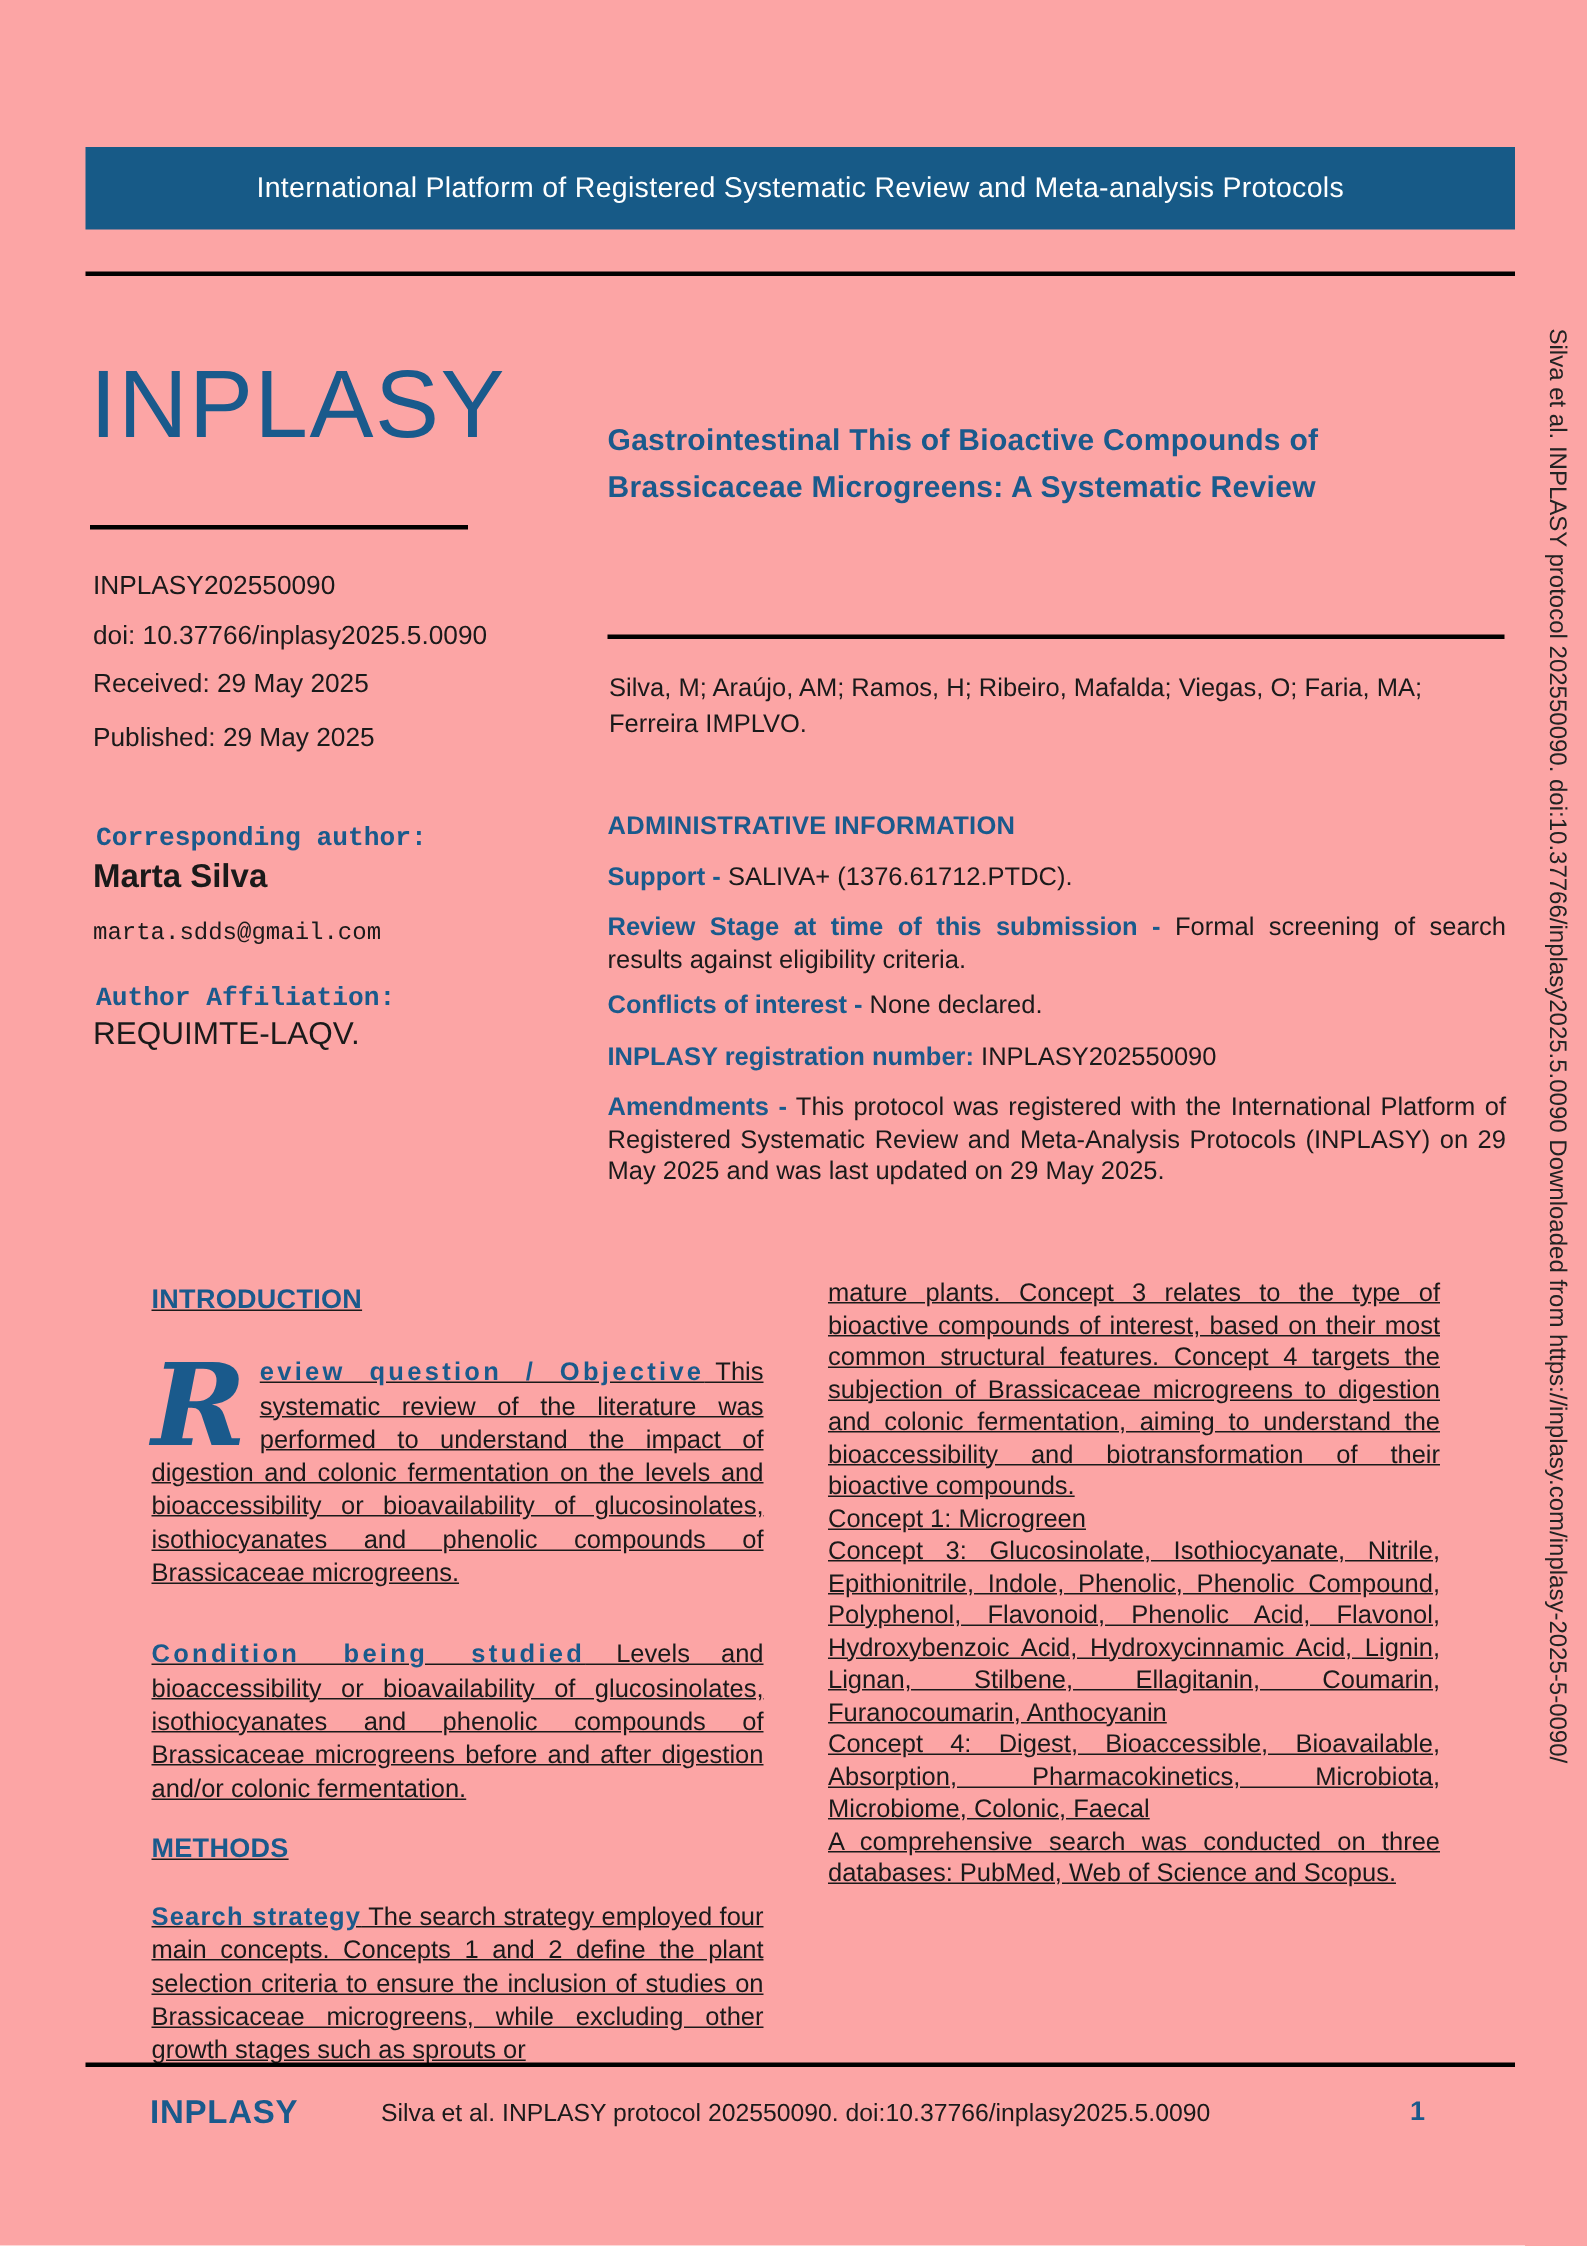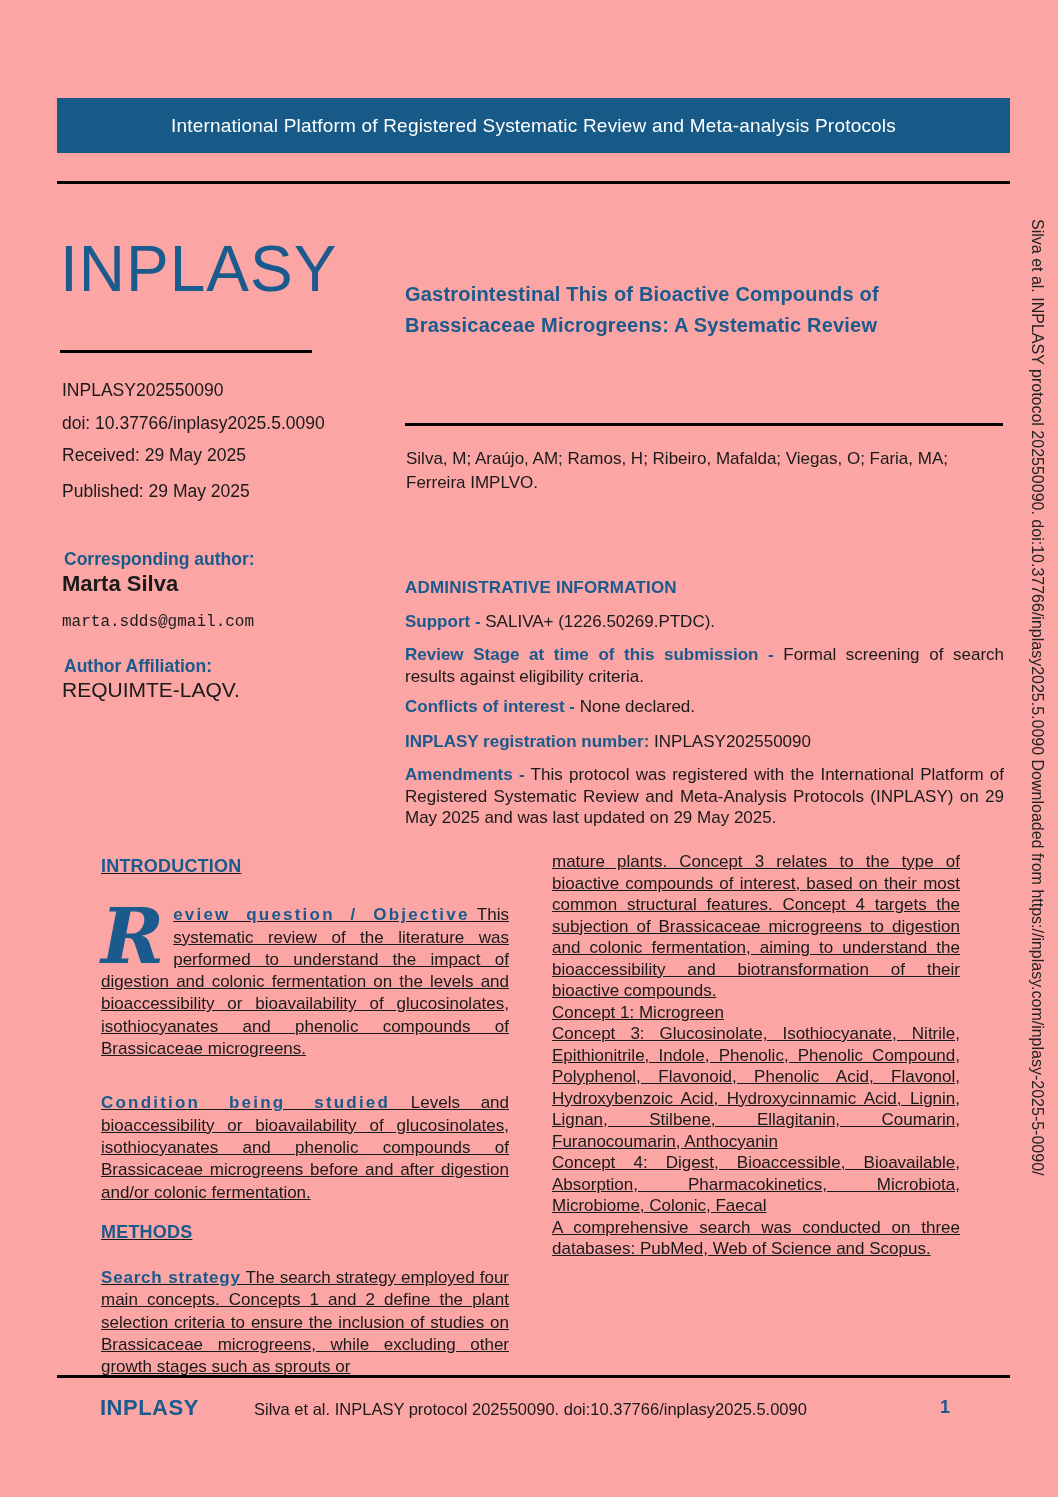--- a/index.html
+++ b/index.html
@@ -24,33 +24,33 @@
 
   .logo{position:absolute;left:60px;top:232px;font-size:64px;color:var(--accent);
     letter-spacing:1px;font-weight:400;}
 
   .meta-line{position:absolute;left:62px;font-size:17.5px;color:var(--ink);}
   .m-reg{top:380px;}
   .m-doi{top:413px;}
   .m-rec{top:445px;}
   .m-pub{top:481px;}
 
-  .blue-bold{color:var(--accent);font-weight:bold;}
+  .blue-bold{color:var(--accent);font-weight:bold;font-family:Liberation Mono, monospace;}
   .corr-label{position:absolute;left:64px;top:549px;font-size:17.5px;}
   .corr-name{position:absolute;left:62px;top:571px;font-size:22px;font-weight:bold;}
   .corr-email{position:absolute;left:62px;top:613px;font-size:16px;font-family:Liberation Mono, monospace;}
   .aff-label{position:absolute;left:64px;top:656px;font-size:17.5px;}
   .aff-value{position:absolute;left:62px;top:678px;font-size:21px;}
 
   .article-title{position:absolute;left:405px;top:279px;width:606px;
     font-size:20px;font-weight:bold;color:var(--accent);line-height:31px;letter-spacing:0.2px;}
   .article-authors{position:absolute;left:406px;top:447px;width:600px;
     font-size:17px;line-height:24px;}
 
-  .admin{position:absolute;left:405px;width:599px;font-size:17px;line-height:21.5px;margin-top:37px;}
+  .admin{position:absolute;left:405px;width:599px;font-size:17px;line-height:21.5px;}
   .admin-heading{top:540px;font-weight:bold;color:var(--accent);letter-spacing:0.2px;}
   .admin-support{top:574px;}
   .admin-review{top:607px;text-align:justify;}
   .admin-conflicts{top:659px;}
   .admin-registration{top:694px;}
   .admin-amendments{top:727px;text-align:justify;}
 
   .col{position:absolute;width:408px;font-size:17px;line-height:22.3px;text-align:justify;text-decoration:underline;}
   .col-left{left:101px;top:855px;}
   .col-right{left:552px;top:851px;line-height:21.5px;}
@@ -98,21 +98,21 @@
   <div class="aff-label blue-bold">Author Affiliation:</div>
   <div class="aff-value">REQUIMTE-LAQV.</div>
 
   <div class="article-title">Gastrointestinal This of Bioactive Compounds of Brassicaceae Microgreens: A Systematic Review</div>
   <div class="rule rule-article"></div>
   <div class="article-authors">Silva, M; Araújo, AM; Ramos, H; Ribeiro, Mafalda; Viegas, O; Faria, MA; Ferreira IMPLVO.</div>
 
   <div class="admin admin-heading">ADMINISTRATIVE INFORMATION</div>
 
   <div class="admin admin-support">
-    <span class="inline-label">Support -</span><span> SALIVA+ (1226.50269.PTDC).</span>
+    <span class="inline-label">Support -</span><span> SALIVA+ (1376.61712.PTDC).</span>
   </div>
 
   <div class="admin admin-review">
     <span class="inline-label">Review Stage at time of this submission -</span><span> Formal screening of search results against eligibility criteria.</span>
   </div>
 
   <div class="admin admin-conflicts">
     <span class="inline-label">Conflicts of interest -</span><span> None declared.</span>
   </div>
 

